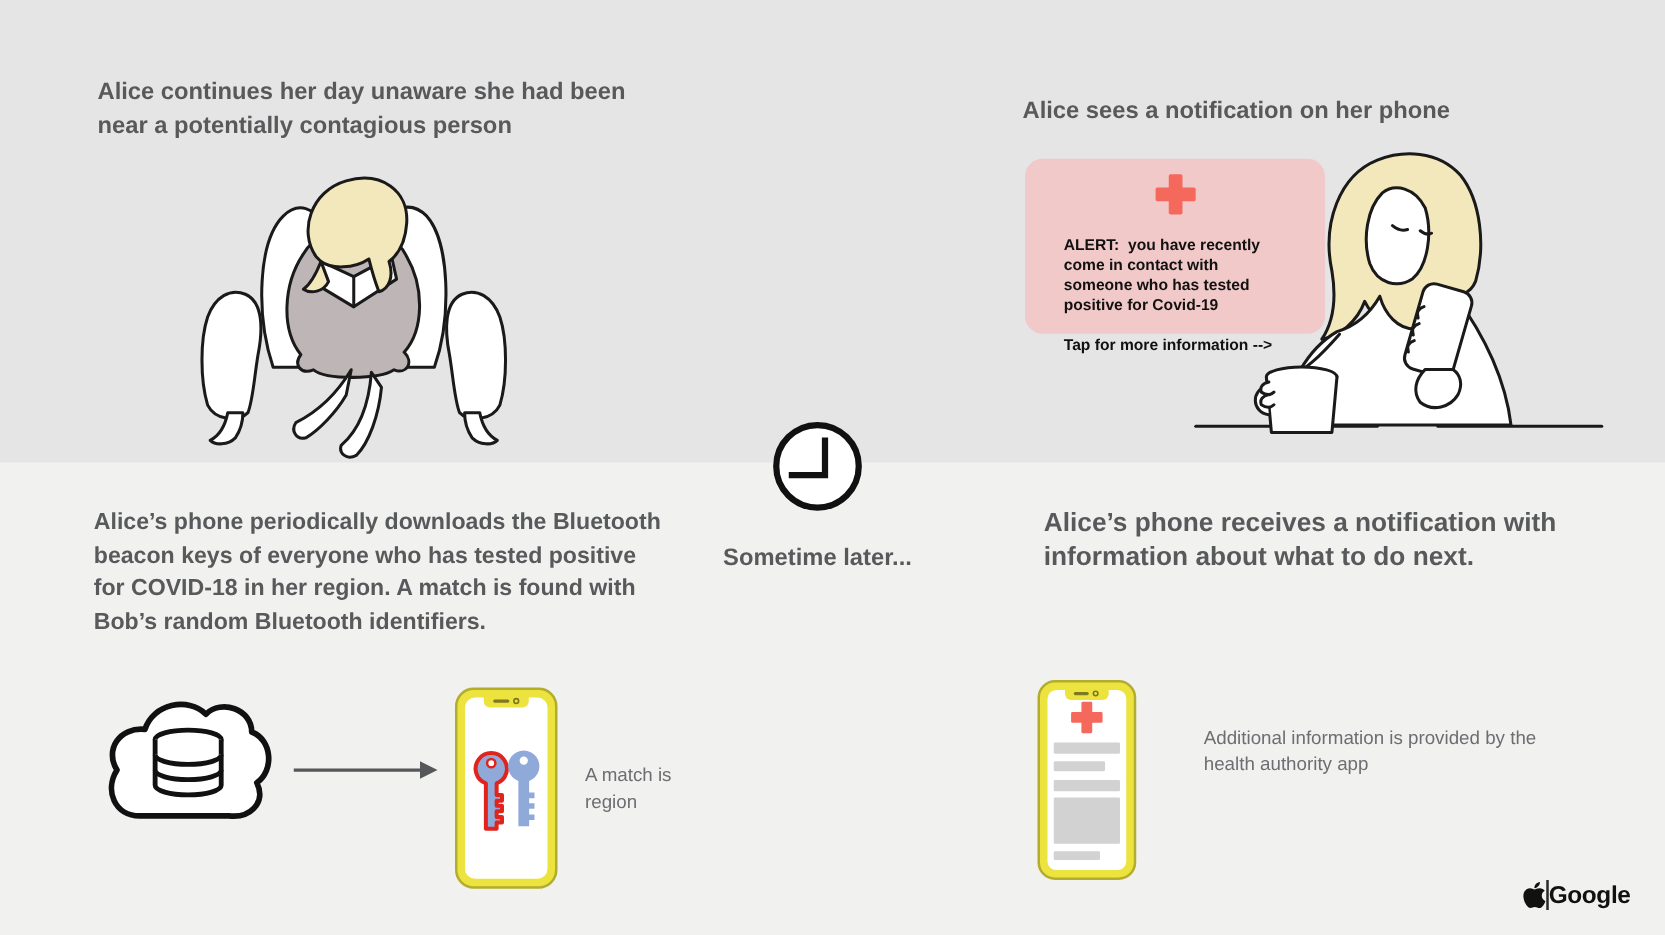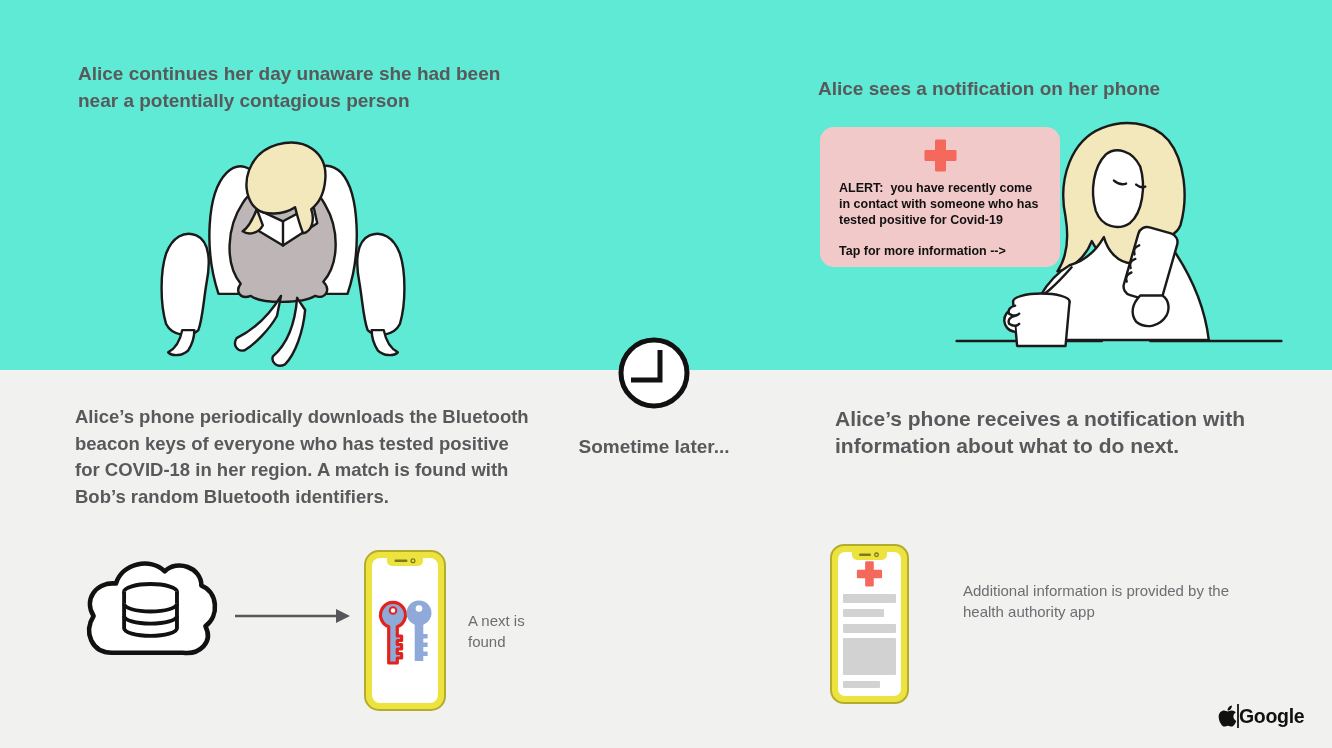--- a/index.html
+++ b/index.html
@@ -3,21 +3,21 @@
 <meta charset="utf-8">
 <style>
   :root{
     --bg-bottom:#f1f1f0; --heading-gray:#58595b; --caption-gray:#6d6e71;
     --alert-bg:#f2c9c9; --alert-text:#111111; --cross-red:#f4695c;
     --phone-yellow:#ede33f; --phone-stroke:#b3ad2d; --screen-bar:#d2d2d2;
     --key-blue:#8fa9d9; --key-red:#e0231d; --hair-yellow:#f3e8bb;
     --sweater-gray:#beb6b6; --line-black:#1a1a1a; --logo-black:#111111;
   }
   html,body{margin:0;padding:0;}
-  .stage{position:relative;width:1332px;height:748px;background:#5eead4;
+  .stage{position:relative;width:1332px;height:748px;background:#e5e5e5;
          font-family:"Liberation Sans", sans-serif;overflow:hidden;}
   .bg-bottom{position:absolute;left:0;top:370px;width:100%;height:378px;
          background:var(--bg-bottom);}
   .heading{position:absolute;margin:0;font-weight:bold;color:var(--heading-gray);
          font-size:19px;line-height:26.5px;}
   .tl{left:78px;top:61px;width:445px;}
   .tr{left:818px;top:76px;width:420px;}
   .bl{left:75px;top:404px;width:460px;font-size:18.5px;}
   .br{left:835px;top:406px;width:432px;font-size:21px;}
   .sometime{left:534px;top:434px;width:240px;text-align:center;}
@@ -25,21 +25,21 @@
          font-size:15px;line-height:20.5px;}
   .match{left:468px;top:611px;width:95px;}
   .cloudcap{left:75px;top:681px;width:270px;}
   .appcap{left:963px;top:581px;width:280px;}
   .alert-box{position:absolute;left:820px;top:127px;width:240px;height:140px;
          border-radius:14px;background:var(--alert-bg);box-sizing:border-box;
          padding:10px 15px;}
   .alert-box .cross{display:block;margin:2px auto 8px;width:33px;height:33px;}
   .cross-red{fill:var(--cross-red);stroke:var(--cross-red);stroke-width:3;
          stroke-linejoin:round;}
-  .alert-l1,.alert-l2{margin:4px;font-weight:bold;font-size:12.5px;line-height:16px;
+  .alert-l1,.alert-l2{margin:16px;font-weight:bold;font-size:12.5px;line-height:16px;
          color:var(--alert-text);white-space:pre-wrap;}
   .alert-l2{margin-top:15px;}
   .illus{position:absolute;}
   .reading{left:152px;top:130px;width:262px;height:238px;}
   .phonewoman{left:952px;top:116px;width:334px;height:232px;}
   .clockbox{position:absolute;left:614px;top:333px;width:80px;height:80px;}
   .clockbox circle{fill:#ffffff;stroke:#111;stroke-width:5;}
   .clockbox polyline{fill:none;stroke:#111;stroke-width:5;stroke-linecap:butt;}
   .cloudbox{position:absolute;left:76px;top:551px;width:145px;height:122px;}
   .cloudbox .cl{stroke:#111;stroke-width:4.5;fill:#fff;stroke-linejoin:round;}
@@ -173,21 +173,21 @@
       <g>
         <use href="#keyshape" class="key-body key-outline" transform="translate(30,66)"></use>
         <circle class="key-hole-ring" cx="30" cy="61.5" r="3.3"></circle>
       </g>
       <g>
         <use href="#keyshape" class="key-body" transform="translate(56,64)"></use>
         <circle class="key-hole" cx="56" cy="59.5" r="3.3"></circle>
       </g>
     </svg>
   </div>
-  <p class="caption match">A next is found</p>
+  <p class="caption match">A match is region</p>
 
   <p class="heading br">Alice’s phone receives a notification with information about what to do next.</p>
 
   <div class="phone phone-right">
     <svg viewBox="0 0 81 162" width="81" height="162">
       <rect class="phone-frame" x="2" y="2" width="77" height="158" rx="13"></rect>
       <rect class="phone-screen" x="9" y="9" width="63" height="144" rx="7"></rect>
       <path class="notch" d="M23,8 h35 v4 a5,5 0 0 1 -5,5 h-25 a5,5 0 0 1 -5,-5 z"></path>
       <rect class="notch-dash" x="30" y="10.5" width="12" height="2.6" rx="1.3"></rect>
       <circle class="notch-dot" cx="47.5" cy="11.8" r="1.8"></circle>

